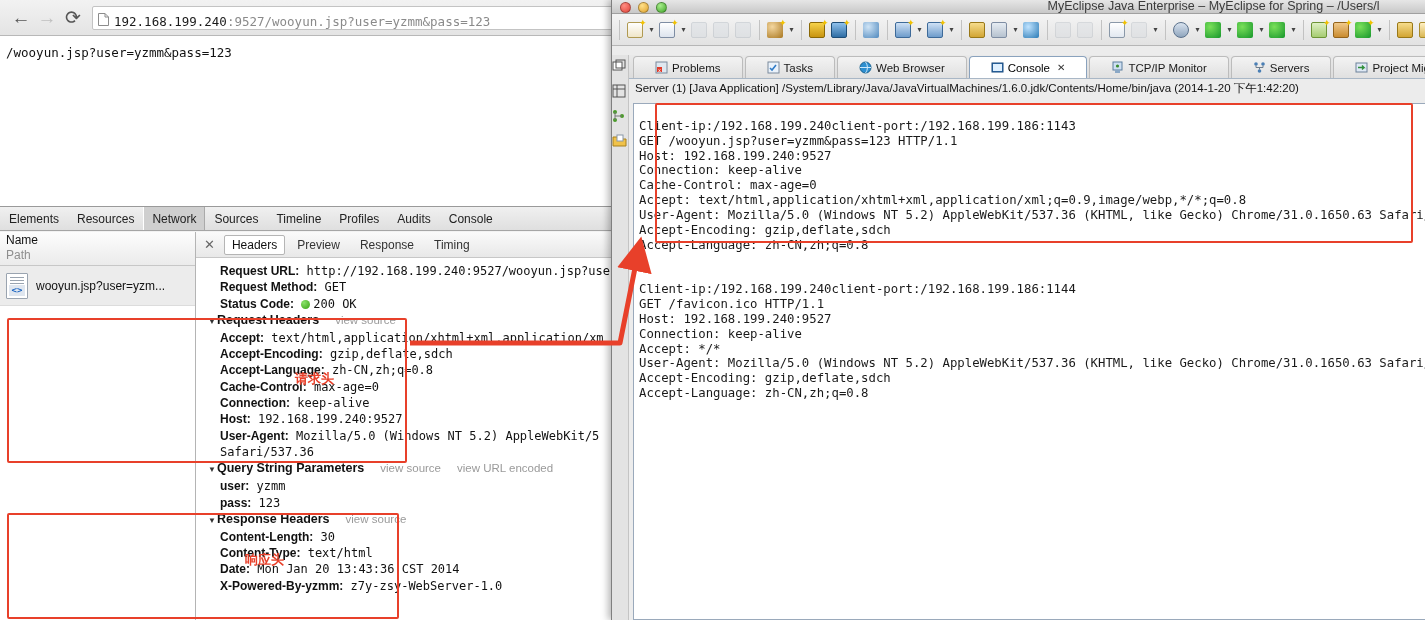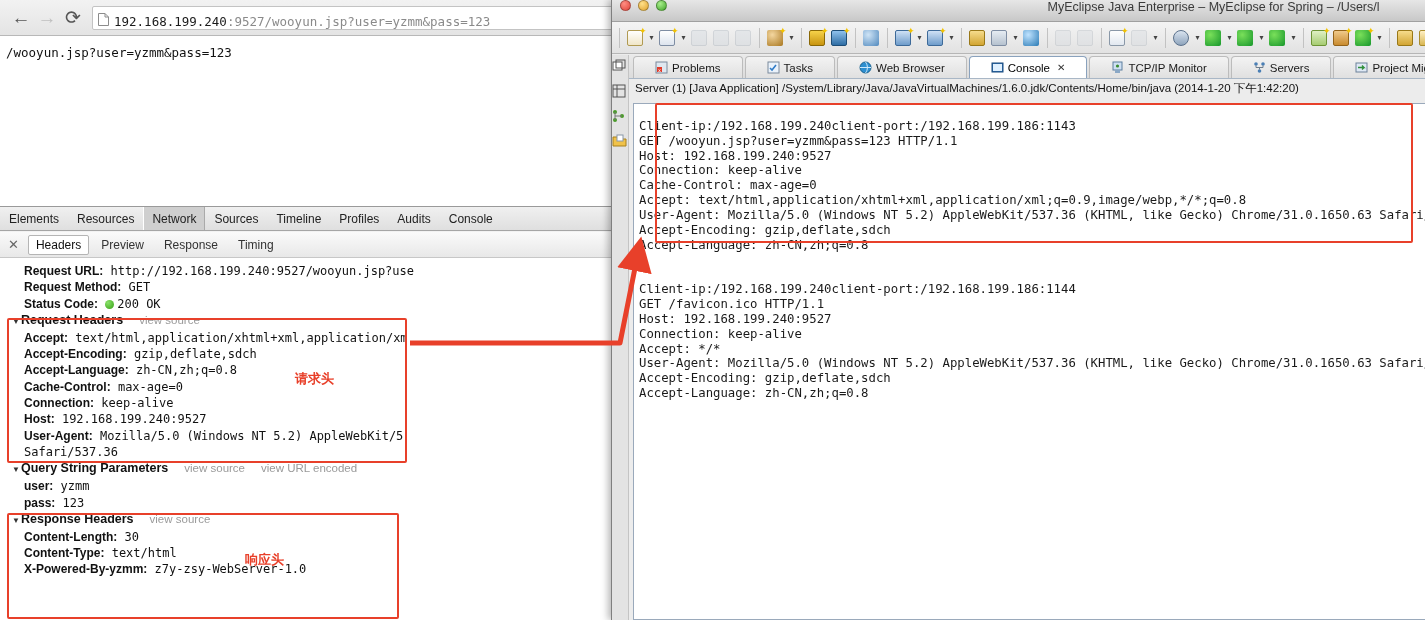--- a/index.html
+++ b/index.html
@@ -134,23 +134,23 @@
   }
 
   
   #eclipse-window {
     position: absolute; left: 611px; top: 0; width: 814px; height: 620px;
     background: #ececec; border-left: 1px solid #7f7f7f;
     box-shadow: -3px 0 7px rgba(0,0,0,0.28);
     overflow: hidden;
   }
   #ec-titlebar {
-    height: 22px; background: linear-gradient(#e6e6e6,#c8c8c8);
+    height: 14px; background: linear-gradient(#e6e6e6,#c8c8c8);
     border-bottom: 1px solid #a0a0a0;
-    display: flex; align-items: flex-start; padding: 0 8px; position: relative;
+    display: flex; align-items: flex-end; padding: 0 8px; position: relative;
   }
   .traffic { display: flex; gap: 7px; }
   .tl { width: 11px; height: 11px; border-radius: 50%; border: 1px solid rgba(0,0,0,.28); }
   .tl.r { background: radial-gradient(circle at 35% 30%, #ff8d82, #e0443a); }
   .tl.y { background: radial-gradient(circle at 35% 30%, #ffe089, #e0a32e); }
   .tl.g { background: radial-gradient(circle at 35% 30%, #a9ee8c, #41a62a); }
   #ec-title {
     position: absolute; left: 0; right: 0; text-align: center;
     font-size: 12.5px; color: #3a3a3a; white-space: nowrap; overflow: hidden;
     padding-left: 390px;
@@ -247,20 +247,35 @@
         <span class="dt-tab active">Network</span>
         <span class="dt-tab">Sources</span>
         <span class="dt-tab">Timeline</span>
         <span class="dt-tab">Profiles</span>
         <span class="dt-tab">Audits</span>
         <span class="dt-tab">Console</span>
       </div>
 
       <div id="dt-body">
 
+        <div id="dt-left">
+          <div id="dt-left-head">
+            <div class="l1">Name</div>
+            <div class="l2">Path</div>
+          </div>
+          <div id="net-row">
+            <span class="doc-icon">
+              <span class="ln" style="top:3px"></span>
+                <span class="ln" style="top:6px"></span>
+                <span class="ln" style="top:9px"></span>
+              <span class="chev">&lt;&gt;</span>
+            </span>
+            <span>wooyun.jsp?user=yzm...</span>
+          </div>
+        </div>
 
         <div id="dt-right">
           <div id="dt-right-head">
             <span id="dt-close">✕</span>
             <span class="sub-tab active">Headers</span>
             <span class="sub-tab">Preview</span>
             <span class="sub-tab">Response</span>
             <span class="sub-tab">Timing</span>
           </div>
 
@@ -280,20 +295,21 @@
             <div class="hdr-line"><span class="k">User-Agent:</span> <span>Mozilla/5.0 (Windows NT 5.2) AppleWebKit/5</span></div>
             <div class="hdr-line"><span>Safari/537.36</span></div>
 
             <div class="sect-title"><span class="tri">▼</span><span>Query String Parameters</span><span class="vs">view source</span><span class="vs">view URL encoded</span></div>
             <div class="hdr-line"><span class="k">user:</span> <span>yzmm</span></div>
             <div class="hdr-line"><span class="k">pass:</span> <span>123</span></div>
 
             <div class="sect-title"><span class="tri">▼</span><span>Response Headers</span><span class="vs">view source</span></div>
             <div class="hdr-line"><span class="k">Content-Length:</span> <span>30</span></div>
             <div class="hdr-line"><span class="k">Content-Type:</span> <span>text/html</span></div>
+            <div class="hdr-line"><span class="k">Date:</span> <span>Mon Jan 20 13:43:36 CST 2014</span></div>
             <div class="hdr-line"><span class="k">X-Powered-By-yzmm:</span> <span>z7y-zsy-WebServer-1.0</span></div>
           </div>
 
           <div class="scrollbar-v">
             <div class="thumb"></div>
           </div>
         </div>
       </div>
 
       <div class="annot-box" style="left:7px; top:111px; width:400px; height:145px;"></div>

